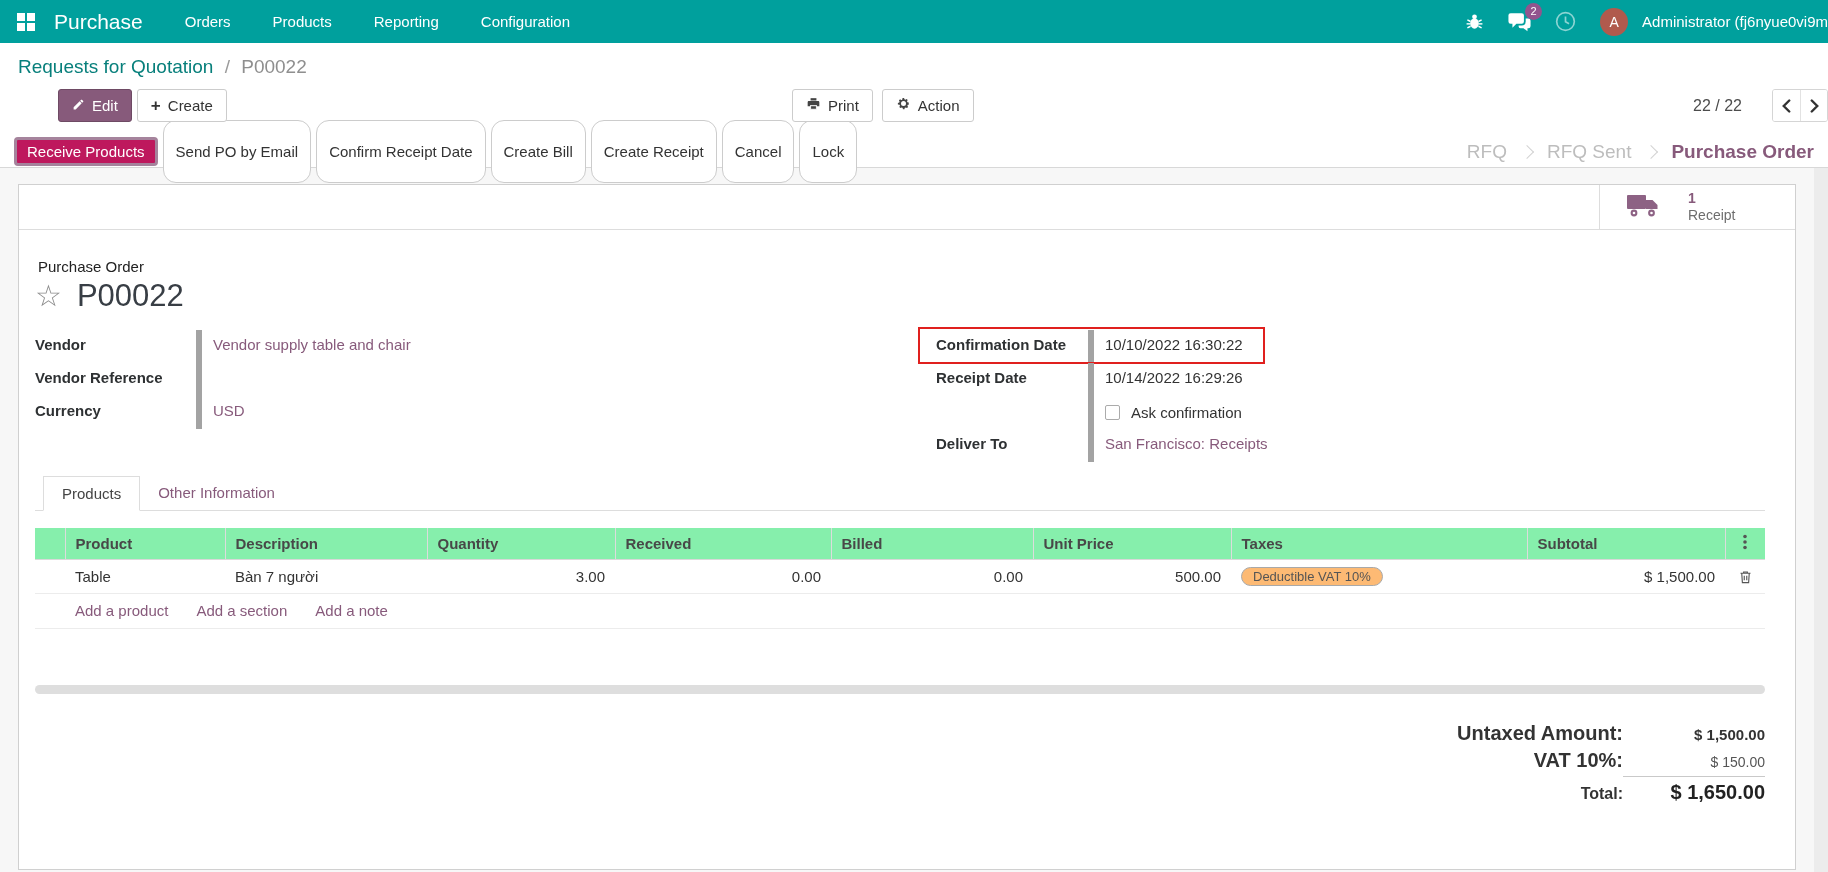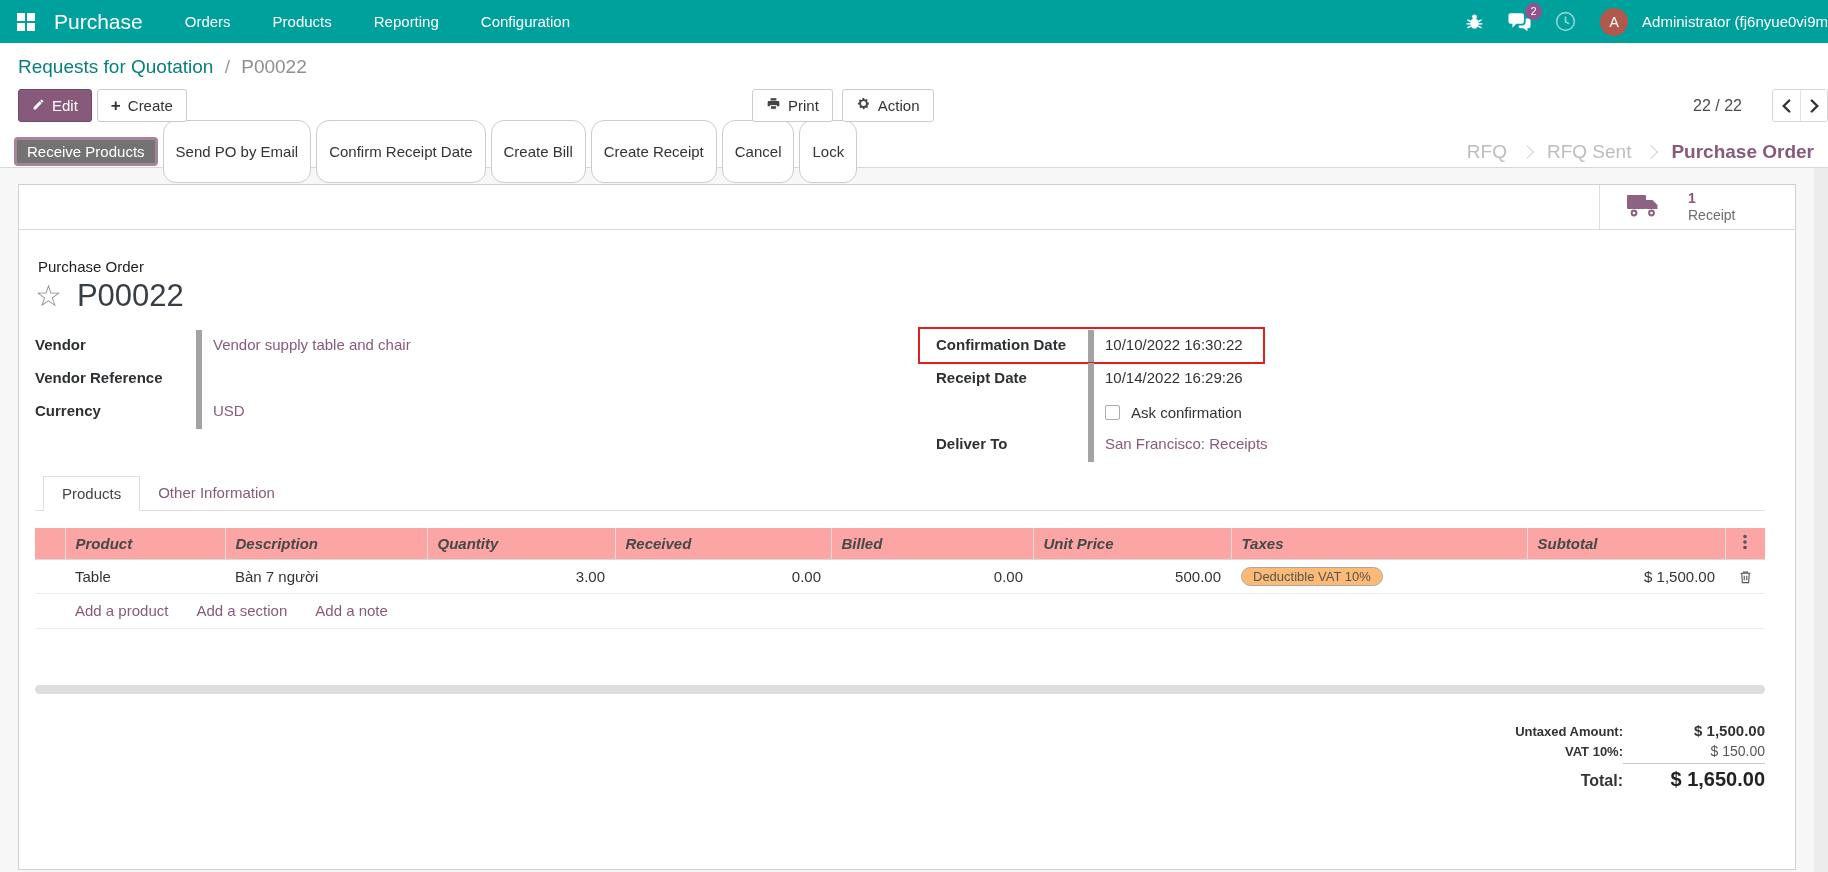--- a/index.html
+++ b/index.html
@@ -21,39 +21,39 @@
   .avatar { width:28px; height:28px; border-radius:50%; background:#B05A4D; color:#fff; font-size:14px;
             display:flex; align-items:center; justify-content:center; cursor:pointer; }
   .user-name { cursor:pointer; margin-left:-10px; }
 
   
   .control-panel { background:#fff; height:93px; padding:13px 18px 0 18px; }
   .breadcrumb { font-size:19px; }
   .bc-parent { color:#077F7B; cursor:pointer; }
   .bc-sep { color:#9a9a9a; padding:0 6px; }
   .bc-current { color:#8f8f8f; }
-  .cp-buttons { display:flex; align-items:flex-end; margin-top:11px; position:relative; }
+  .cp-buttons { display:flex; align-items:flex-end; margin-top:11px; position:relative;margin-left:40px; }
   .btn { font-size:15px; padding:5px 13px; border:1px solid #ccc; background:#fff; color:#333;
          border-radius:3px; display:inline-flex; align-items:center; gap:7px; cursor:pointer; line-height:21px; }
   .btn-primary { background:#875A7B; border-color:#6e4a64; color:#fff; }
   .cp-left { display:flex; gap:5px; }
   .cp-center { position:absolute; left:734px; display:flex; gap:9px; }
   .cp-right { margin-left:auto; display:flex; align-items:center; gap:30px; }
   .pager-value { font-size:16px; color:#4c4c4c; }
   .pager-group { display:flex; border:1px solid #d5d5d5; border-radius:3px; overflow:hidden; margin-right:-18px; }
   .pager-btn { width:27px; height:31px; background:#fff; display:flex; align-items:center; justify-content:center; cursor:pointer; }
   .pager-btn + .pager-btn { border-left:1px solid #e2e2e2; }
 
   
   .statusbar { background:#fff; border-bottom:1px solid #d8d8d8; height:32px; display:flex;
                align-items:center; justify-content:space-between; padding:0 14px; }
   .status-buttons { display:flex; gap:5px; align-items:center; }
   .sb { font-size:15px; padding:20px 12px; border:1px solid #ccc; background:#fff; color:#333;
         border-radius:13px; cursor:pointer; line-height:21px; }
-  .sb-primary { background:#737373; color:#fff; border:3px solid #A5839C; border-radius:4px; padding:1px 10px; }
+  .sb-primary { background:#be185d; color:#fff; border:3px solid #A5839C; border-radius:4px; padding:1px 10px; }
   .stages { display:flex; align-items:center; gap:13px; font-size:19px; color:#bdbdbd; }
   .stage { cursor:pointer; }
   .stage.active { color:#875A7B; font-weight:700; }
   .stage-chev { width:10px; height:10px; border-top:1px solid #d2d2d2; border-right:1px solid #d2d2d2;
                 transform:rotate(45deg); margin:0 2px; }
 
   
   .content { position:relative; height:704px; padding:16px 0 0 18px; }
   .scroll-strip { position:absolute; top:0; right:0; bottom:0; width:14px; background:#ececec; cursor:pointer; }
   .sheet { width:1778px; height:686px; background:#fff; border:1px solid #d0d0d0; position:relative; }
@@ -82,36 +82,36 @@
   .cb-row { display:flex; align-items:center; gap:11px; padding-top:4px; }
   .checkbox { width:15px; height:15px; border:1px solid #ababab; border-radius:2px; background:#fff; cursor:pointer; }
   .cb-label { font-size:15px; color:#333; }
 
   .tabs { display:flex; border-bottom:1px solid #ddd; margin-top:14px; padding-left:8px; }
   .tab { font-size:15px; padding:8px 18px; cursor:pointer; }
   .tab.active { border:1px solid #ddd; border-bottom:1px solid #fff; margin-bottom:-1px; color:#444; background:#fff; }
   .tab.inactive { color:#875A7B; }
 
   table.ptable { width:100%; border-collapse:collapse; table-layout:fixed; font-size:15px; margin-top:17px; }
-  .ptable th { background:#fca5a5; color:#484848; font-weight:600; font-size:15px; padding:6px 10px;
-               text-align:left; border-right:1px solid #dcdcdc; border-bottom:1px solid #d9d9d9;font-style:italic; }
+  .ptable th { background:#86efac; color:#484848; font-weight:600; font-size:15px; padding:6px 10px;
+               text-align:left; border-right:1px solid #dcdcdc; border-bottom:1px solid #d9d9d9; }
   .ptable th:last-child { border-right:none; }
   .ptable td { padding:7px 10px; border-bottom:1px solid #ececec; color:#333; overflow:hidden; }
   .num { text-align:right; }
   .pill { display:inline-block; border:1px solid #a9a9a9; border-radius:14px; padding:1px 11px;
           font-size:13px; color:#555; background:#fdba74; }
   .row-del { cursor:pointer; display:flex; justify-content:center; }
   .col-options { cursor:pointer; text-align:center !important; }
   .add-links { display:flex; gap:28px; padding:8px 10px 9px 40px; border-bottom:1px solid #ececec; font-size:15px; }
 
   .hscroll-bar { height:9px; background:#dedede; border-radius:5px; margin-top:56px; cursor:pointer; }
 
   .totals { display:flex; flex-direction:column; align-items:flex-end; margin-top:28px; }
   .trow { display:flex; align-items:baseline; margin-bottom:4px; }
-  .tlabel { font-weight:700; font-size:13px; color:#333; }
+  .tlabel { font-weight:700; font-size:20px; color:#333; }
   .tval { width:142px; text-align:right; font-weight:700; font-size:15px; color:#333; }
   .tval.vat { font-weight:400; font-size:14px; color:#555; }
   .tval.total { border-top:1px solid #c9c9c9; font-size:20px; color:#222; padding-top:4px; }
   .tlabel.total { font-size:16px; }
 </style>
 </head>
 <body>
 
 <div class="screen">
 

